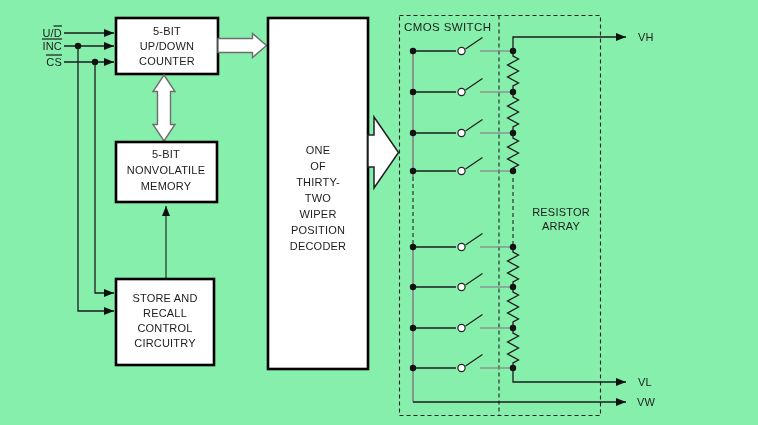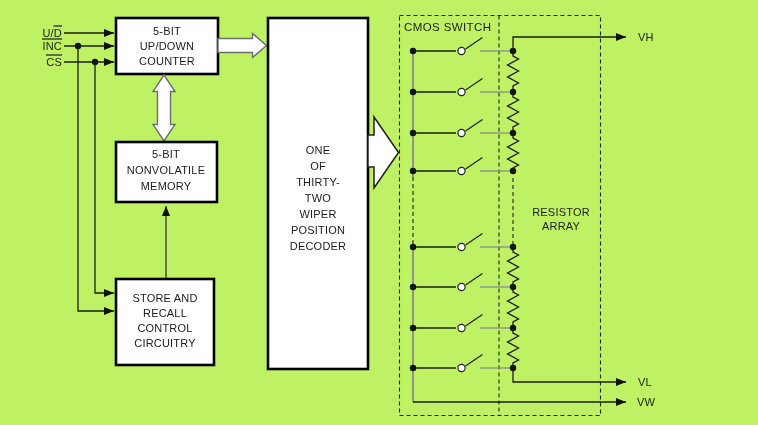--- a/index.html
+++ b/index.html
@@ -1,16 +1,16 @@
 <!DOCTYPE html>
 <html><head>
 <meta charset="utf-8">
 <style>
   html,body{margin:0;padding:0;background:#ffffff;}
-  .stage{position:relative;width:758px;height:425px;background:#bef264;overflow:hidden;}
+  .stage{position:relative;width:758px;height:425px;background:#86efac;overflow:hidden;}
   svg{display:block;font-family:"Liberation Sans","DejaVu Sans",sans-serif;}
   text{fill:#1c1c1c;}
   .blk-label{font-size:11px;letter-spacing:.2px;text-anchor:middle;}
   .pin-label{font-size:11px;letter-spacing:.2px;}
   .sec-label{font-size:11.5px;letter-spacing:.4px;}
   .box{fill:#ffffff;stroke:#000000;stroke-width:2.6;}
   .wire{stroke:#1c1c1c;stroke-width:1.3;fill:none;}
   .wire-thin{stroke:#1c1c1c;stroke-width:1.1;fill:none;}
   .bus{stroke:#8a8a8a;stroke-width:1.8;fill:none;}
   .gray-wire{stroke:#8a8a8a;stroke-width:1.3;fill:none;}

